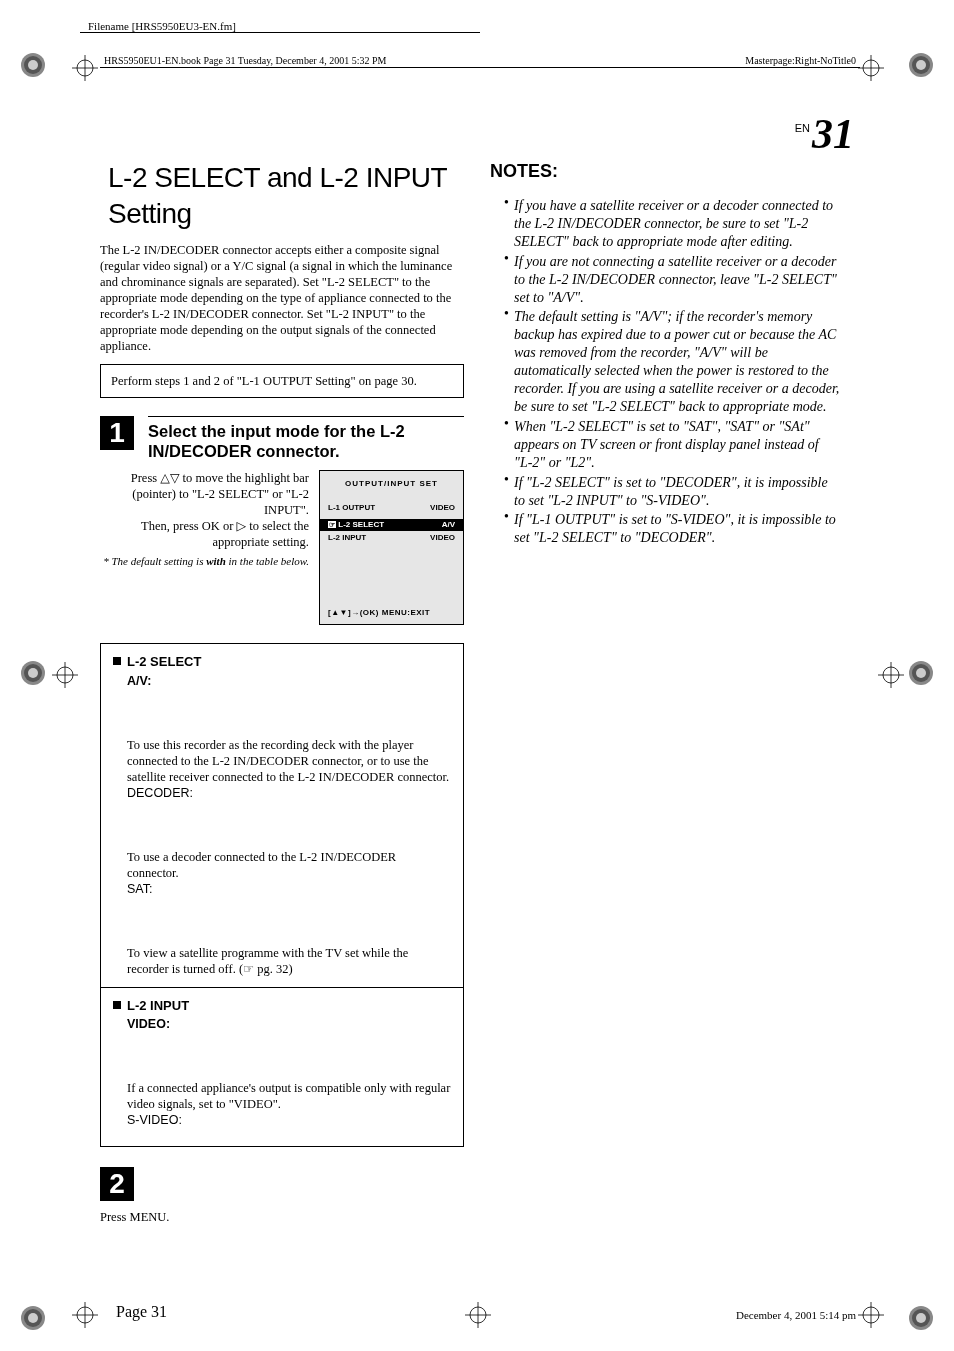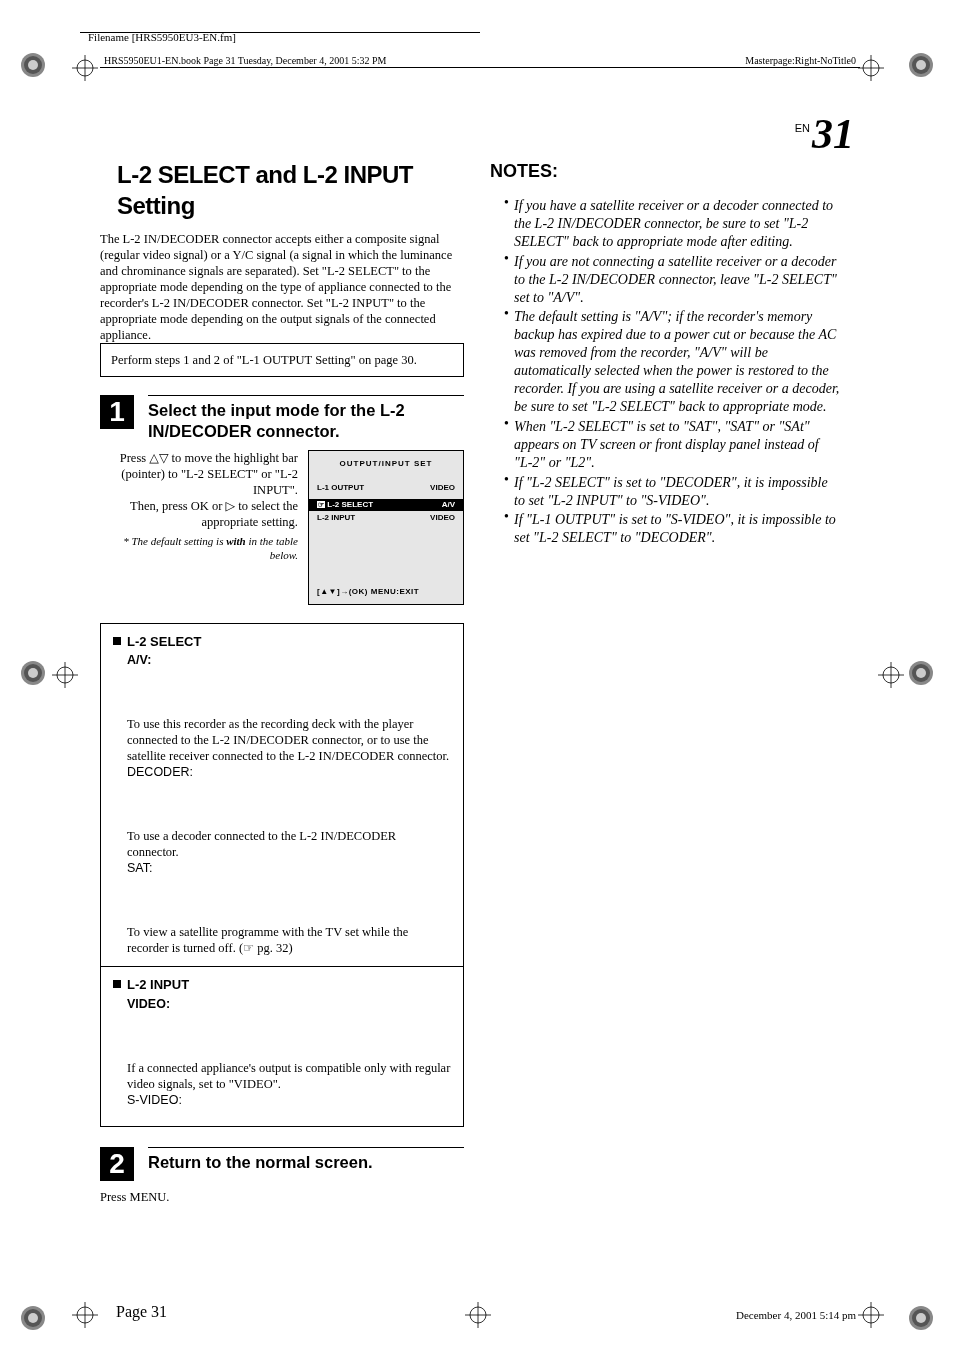--- a/index.html
+++ b/index.html
@@ -40,21 +40,21 @@
   .ch-tl { top: 55px; left: 72px; }
   .ch-tr { top: 55px; right: 70px; }
   .ch-ml { top: 662px; left: 52px; }
   .ch-mr { top: 662px; right: 50px; }
   .ch-bl { bottom: 23px; left: 72px; }
   .ch-br { bottom: 23px; right: 70px; }
   .ch-bc { bottom: 23px; left: 465px; }
 
   .filename-box {
     position: absolute;
-    top: 31px;
+    top: 20px;
     left: 80px;
     font-size: 11px;
     padding-left: 8px;
   }
   .filename-line {
     position: absolute;
     top: 32px;
     left: 80px;
     width: 400px;
     border-top: 0.5px solid #000;
@@ -111,26 +111,26 @@
     gap: 26px;
   }
   .col {
     width: 50%;
     font-size: 12.5px;
     line-height: 1.28;
   }
 
   .h1 {
     font-family: Arial, sans-serif;
-    font-size: 24px;
-    font-weight: bold;
-    margin: 0 0 10px 17px;
+    font-size: 28px;
+    font-weight: normal;
+    margin: 0 0 10px 8px;
     letter-spacing: -0.5px;
   }
-  .para { }
+  .para { margin-bottom: 10px; }
 
   .perform-box {
     border: 1px solid #000;
     padding: 8px 10px;
     margin-bottom: 18px;
   }
 
   .step-row {
     display: flex;
     align-items: flex-start;
@@ -159,21 +159,21 @@
     line-height: 1.25;
   }
 
   .step-body {
     display: flex;
     gap: 10px;
     margin-bottom: 18px;
   }
   .step-text { flex: 1; font-size: 12.5px; text-align: right; }
   .step-img {
-    width: 156px;
+    width: 145px;
     height: 155px;
     background: #e6e6e6;
     border: 1px solid #000;
     font-family: Arial, sans-serif;
     font-size: 8px;
     font-weight: bold;
     position: relative;
     box-sizing: border-box;
   }
   .osd-title { position: absolute; top: 8px; left: 0; right: 0; text-align: center; letter-spacing: 1px; }
@@ -403,21 +403,20 @@
               <div class="opt-desc">If a connected appliance's output is compatible only with regular video signals, set to "VIDEO".</div>
             </div>
           <div class="opt-row">
               <div class="opt-label">S-VIDEO:</div>
             </div>
         </div>
       </div>
 
       <div class="step-row">
         <div class="step-num">2</div>
-        <div class="step-title">Return to the normal screen.</div>
       </div>
       <div>Press MENU.</div>
     </div>
 
     <div class="col">
       <div class="notes-h">NOTES:</div>
       <ul class="notes-list">
         <li>If you have a satellite receiver or a decoder connected to the L-2 IN/DECODER connector, be sure to set "L-2 SELECT" back to appropriate mode after editing.</li>
         <li>If you are not connecting a satellite receiver or a decoder to the L-2 IN/DECODER connector, leave "L-2 SELECT" set to "A/V".</li>
         <li>The default setting is "A/V"; if the recorder's memory backup has expired due to a power cut or because the AC was removed from the recorder, "A/V" will be automatically selected when the power is restored to the recorder. If you are using a satellite receiver or a decoder, be sure to set "L-2 SELECT" back to appropriate mode.</li>

